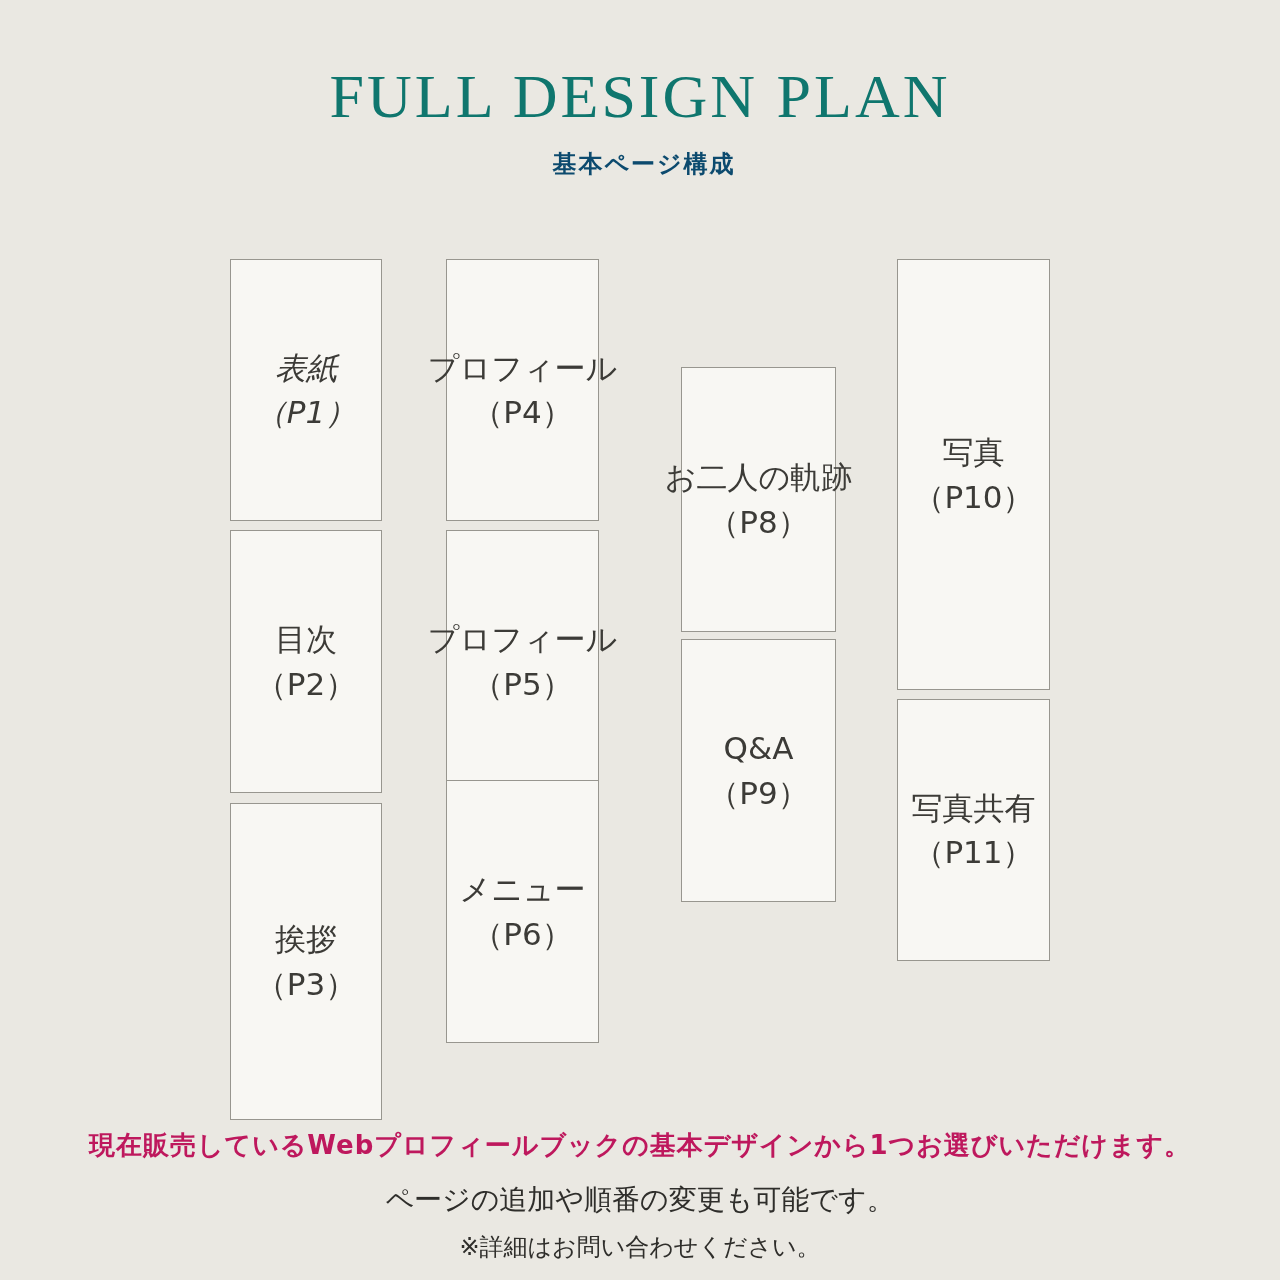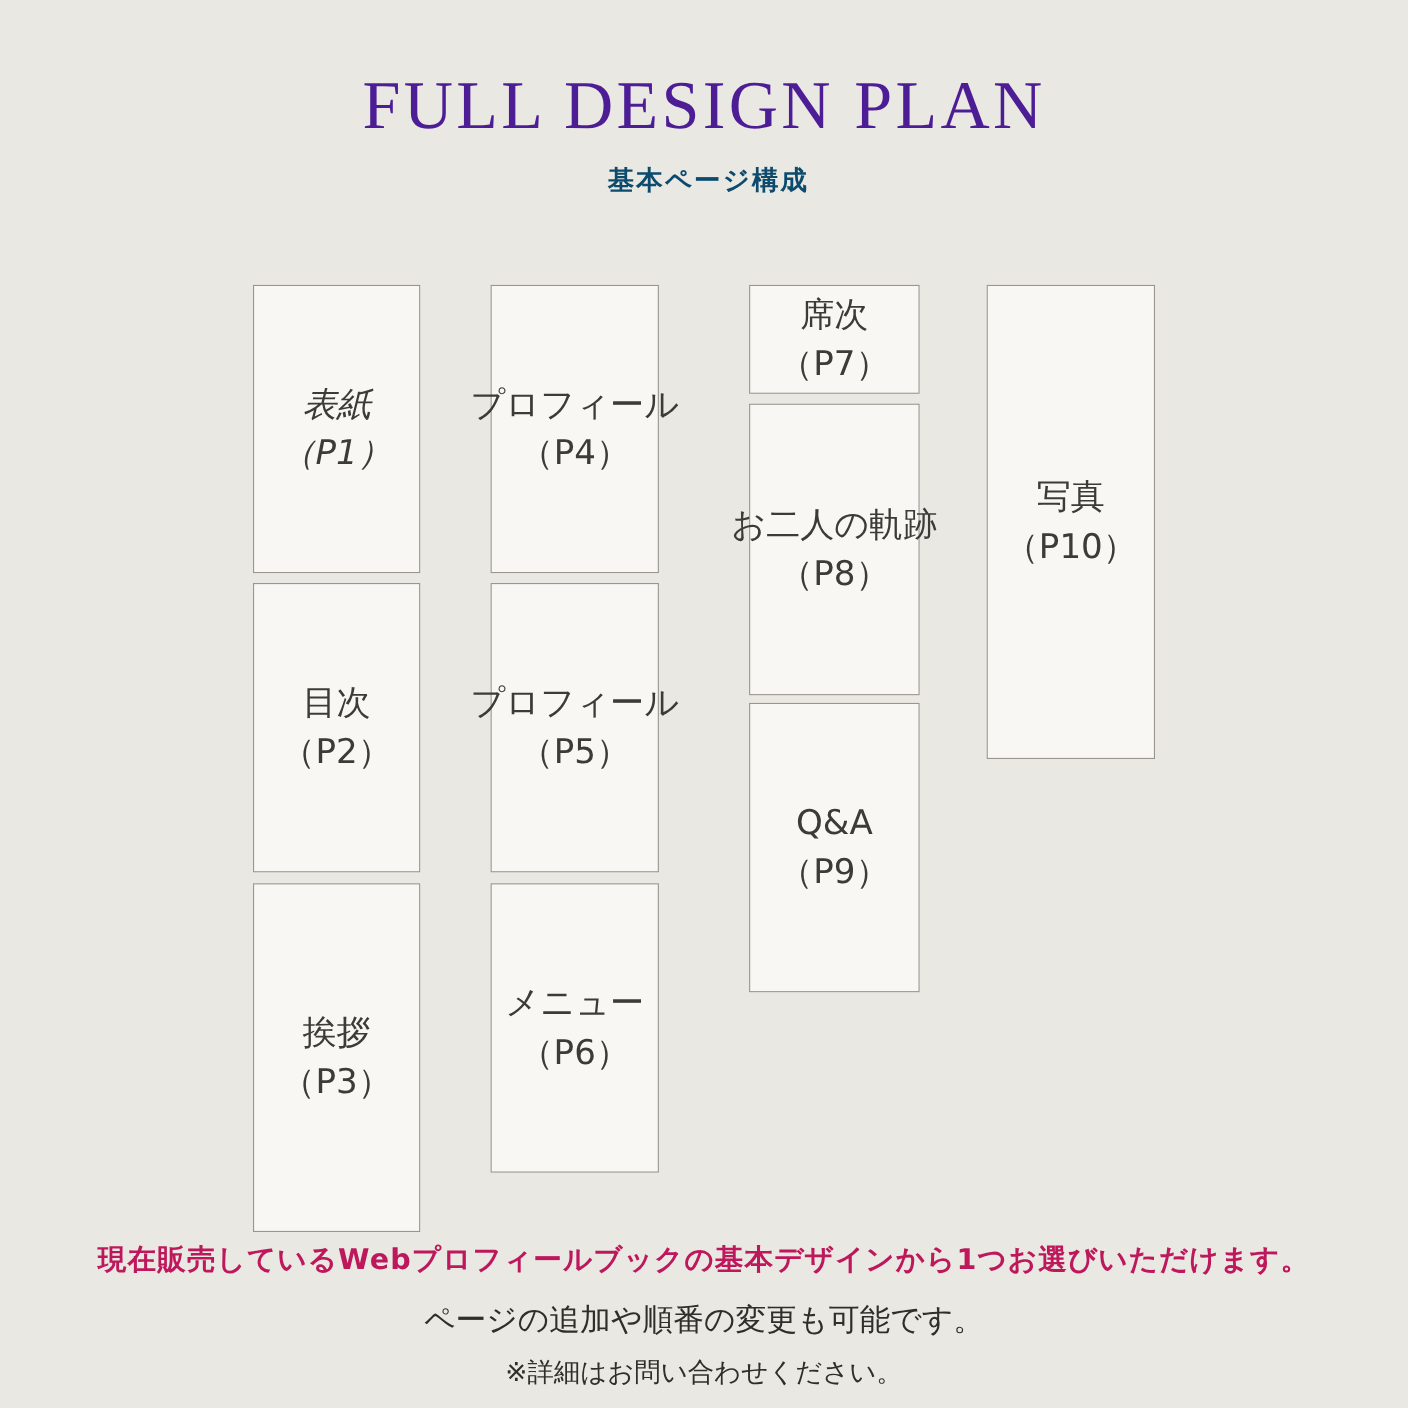--- a/index.html
+++ b/index.html
@@ -30,21 +30,21 @@
   .title {
     position: absolute;
     top: 62px;
     left: 0;
     width: 100%;
     margin: 0;
     font-family: "Liberation Serif", "DejaVu Serif", serif;
     font-weight: 400;
     font-size: 62px;
     letter-spacing: 3px;
-    color: #4c1d95;
+    color: #0f766e;
     line-height: 1.1;
   }
   .subtitle {
     position: absolute;
     top: 146px;
     left: 0;
     width: 100%;
     margin: 4px;
     font-size: 24px;
     font-weight: 700;
@@ -71,21 +71,21 @@
     white-space: nowrap;
   }
   .card-label .line {
     display: block;
   }
   .p1  { left: 230px; top: 259px; width: 152px; height: 262px; font-style: italic; }
   .p2  { left: 230px; top: 530px; width: 152px; height: 263px; }
   .p3  { left: 230px; top: 803px; width: 152px; height: 317px; }
   .p4  { left: 446px; top: 259px; width: 153px; height: 262px; }
   .p5  { left: 446px; top: 530px; width: 153px; height: 263px; }
-  .p6  { left: 446px; top: 803px; width: 153px; height: 263px; }
+  .p6  { left: 446px; top: 780px; width: 153px; height: 263px; }
   .p7  { left: 681px; top: 259px; width: 155px; height: 99px;  }
   .p8  { left: 681px; top: 367px; width: 155px; height: 265px; }
   .p9  { left: 681px; top: 639px; width: 155px; height: 263px; }
   .p10 { left: 897px; top: 259px; width: 153px; height: 431px; }
   .p11 { left: 897px; top: 699px; width: 153px; height: 262px; }
   
   .footer {
     position: absolute;
     left: 0;
     top: 1128px;
@@ -159,26 +159,20 @@
     </div>
   </div>
 
   <div class="card p6">
     <div class="card-label">
       <span class="line">メニュー</span>
       <span class="line">（P6）</span>
     </div>
   </div>
 
-  <div class="card p7">
-    <div class="card-label">
-      <span class="line">席次</span>
-      <span class="line">（P7）</span>
-    </div>
-  </div>
 
   <div class="card p8">
     <div class="card-label">
       <span class="line">お二人の軌跡</span>
       <span class="line">（P8）</span>
     </div>
   </div>
 
   <div class="card p9">
     <div class="card-label">
@@ -187,20 +181,26 @@
     </div>
   </div>
 
   <div class="card p10">
     <div class="card-label">
       <span class="line">写真</span>
       <span class="line">（P10）</span>
     </div>
   </div>
 
+  <div class="card p11">
+    <div class="card-label">
+      <span class="line">写真共有</span>
+      <span class="line">（P11）</span>
+    </div>
+  </div>
 
   <div class="footer">
     <p class="footer-line1">現在販売しているWebプロフィールブックの基本デザインから1つお選びいただけます。</p>
     <p class="footer-line2">ページの追加や順番の変更も可能です。</p>
     <p class="footer-line3">※詳細はお問い合わせください。</p>
   </div>
 
 </div>
 
 </body></html>

